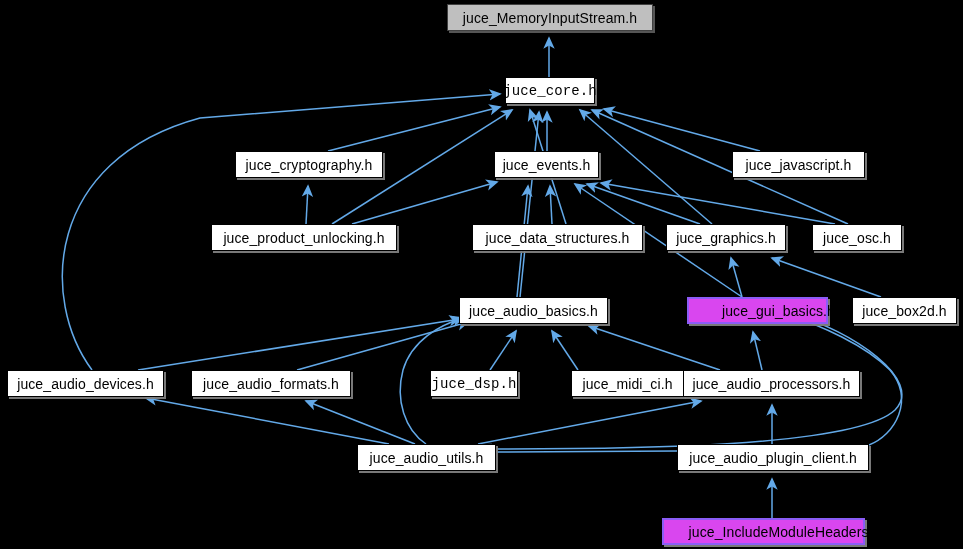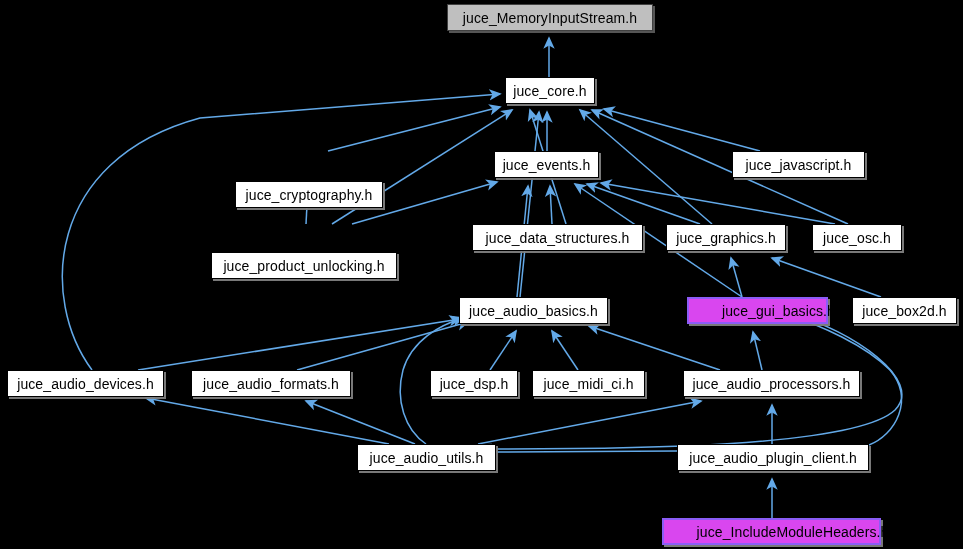--- a/index.html
+++ b/index.html
@@ -103,33 +103,33 @@
         <path d="M772,444 L772,405" fill="none" stroke="#63a9e8" stroke-width="1.5" marker-end="url(#arrowhead)"></path>
         <path d="M677,451 L497,452 L480,445" fill="none" stroke="#63a9e8" stroke-width="1.5" marker-end="url(#arrowhead)"></path>
         <path d="M869,445 C895,435 915,400 890,370 C865,345 820,325 790,316" fill="none" stroke="#63a9e8" stroke-width="1.5" marker-end="url(#arrowhead)"></path>
         <path d="M772,518 L772,479" fill="none" stroke="#63a9e8" stroke-width="1.5" marker-end="url(#arrowhead)"></path>
       </g>
   </svg>
   <div id="nodes-layer">
       <div class="node fill-gray" style="left: 447px; top: 4px; width: 206px; height: 27px;">
         <span class="node-label">juce_MemoryInputStream.h</span>
       </div>
-      <div class="node" style="left: 505px; top: 77px; width: 90px; height: 27px;">
+      <div class="node" style="left: 505px; top: 77px; width: 90px; height: 27px; font-family: Liberation Mono, monospace;">
         <span class="node-label">juce_core.h</span>
       </div>
-      <div class="node" style="left: 235px; top: 151px; width: 148px; height: 27px; margin-top: 30px;">
+      <div class="node" style="left: 235px; top: 151px; width: 148px; height: 27px;">
         <span class="node-label">juce_cryptography.h</span>
       </div>
       <div class="node" style="left: 494px; top: 151px; width: 105px; height: 27px; text-align: right;">
         <span class="node-label">juce_events.h</span>
       </div>
       <div class="node" style="left: 732px; top: 151px; width: 133px; height: 27px;">
         <span class="node-label">juce_javascript.h</span>
       </div>
-      <div class="node" style="left: 211px; top: 224px; width: 186px; height: 27px; margin-top: 28px;">
+      <div class="node" style="left: 211px; top: 224px; width: 186px; height: 27px;">
         <span class="node-label">juce_product_unlocking.h</span>
       </div>
       <div class="node" style="left: 472px; top: 224px; width: 171px; height: 27px;">
         <span class="node-label">juce_data_structures.h</span>
       </div>
       <div class="node" style="left: 666px; top: 224px; width: 120px; height: 27px;">
         <span class="node-label">juce_graphics.h</span>
       </div>
       <div class="node" style="left: 812px; top: 224px; width: 90px; height: 27px;">
         <span class="node-label">juce_osc.h</span>
@@ -142,32 +142,32 @@
       </div>
       <div class="node" style="left: 852px; top: 297px; width: 105px; height: 27px;">
         <span class="node-label">juce_box2d.h</span>
       </div>
       <div class="node" style="left: 7px; top: 370px; width: 157px; height: 27px;">
         <span class="node-label">juce_audio_devices.h</span>
       </div>
       <div class="node" style="left: 191px; top: 370px; width: 160px; height: 27px; text-align: center;">
         <span class="node-label">juce_audio_formats.h</span>
       </div>
-      <div class="node" style="left: 430px; top: 370px; width: 88px; height: 27px;">
+      <div class="node" style="left: 430px; top: 370px; width: 88px; height: 27px; font-family: Liberation Mono, monospace;">
         <span class="node-label">juce_dsp.h</span>
       </div>
-      <div class="node" style="left: 532px; top: 370px; width: 113px; height: 27px;">
+      <div class="node" style="left: 571px; top: 370px; width: 113px; height: 27px;">
         <span class="node-label">juce_midi_ci.h</span>
       </div>
       <div class="node" style="left: 683px; top: 370px; width: 177px; height: 27px;">
         <span class="node-label">juce_audio_processors.h</span>
       </div>
       <div class="node" style="left: 357px; top: 444px; width: 139px; height: 27px;">
         <span class="node-label">juce_audio_utils.h</span>
       </div>
       <div class="node" style="left: 677px; top: 444px; width: 192px; height: 27px;">
         <span class="node-label">juce_audio_plugin_client.h</span>
       </div>
-      <div class="node fill-redborder" style="left: 662px; top: 518px; width: 219px; height: 27px;">
+      <div class="node fill-redborder" style="left: 662px; top: 518px; width: 203px; height: 27px;">
         <span class="node-label">juce_IncludeModuleHeaders.h</span>
       </div>
     </div>
 </div>
 
 </body></html>

